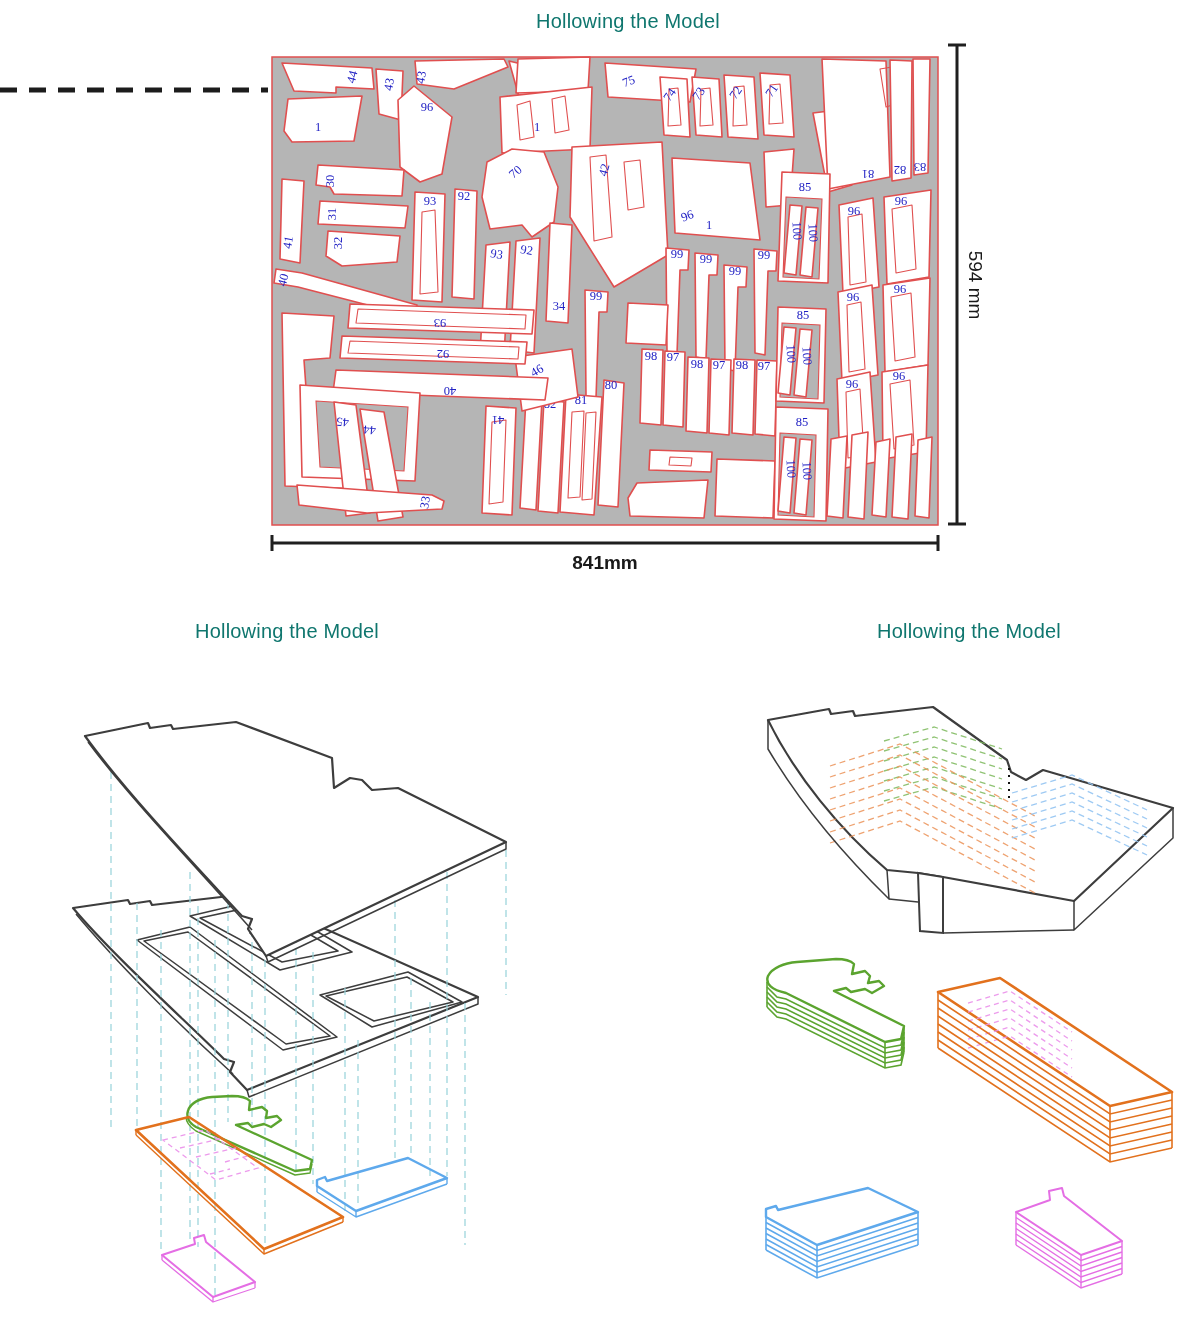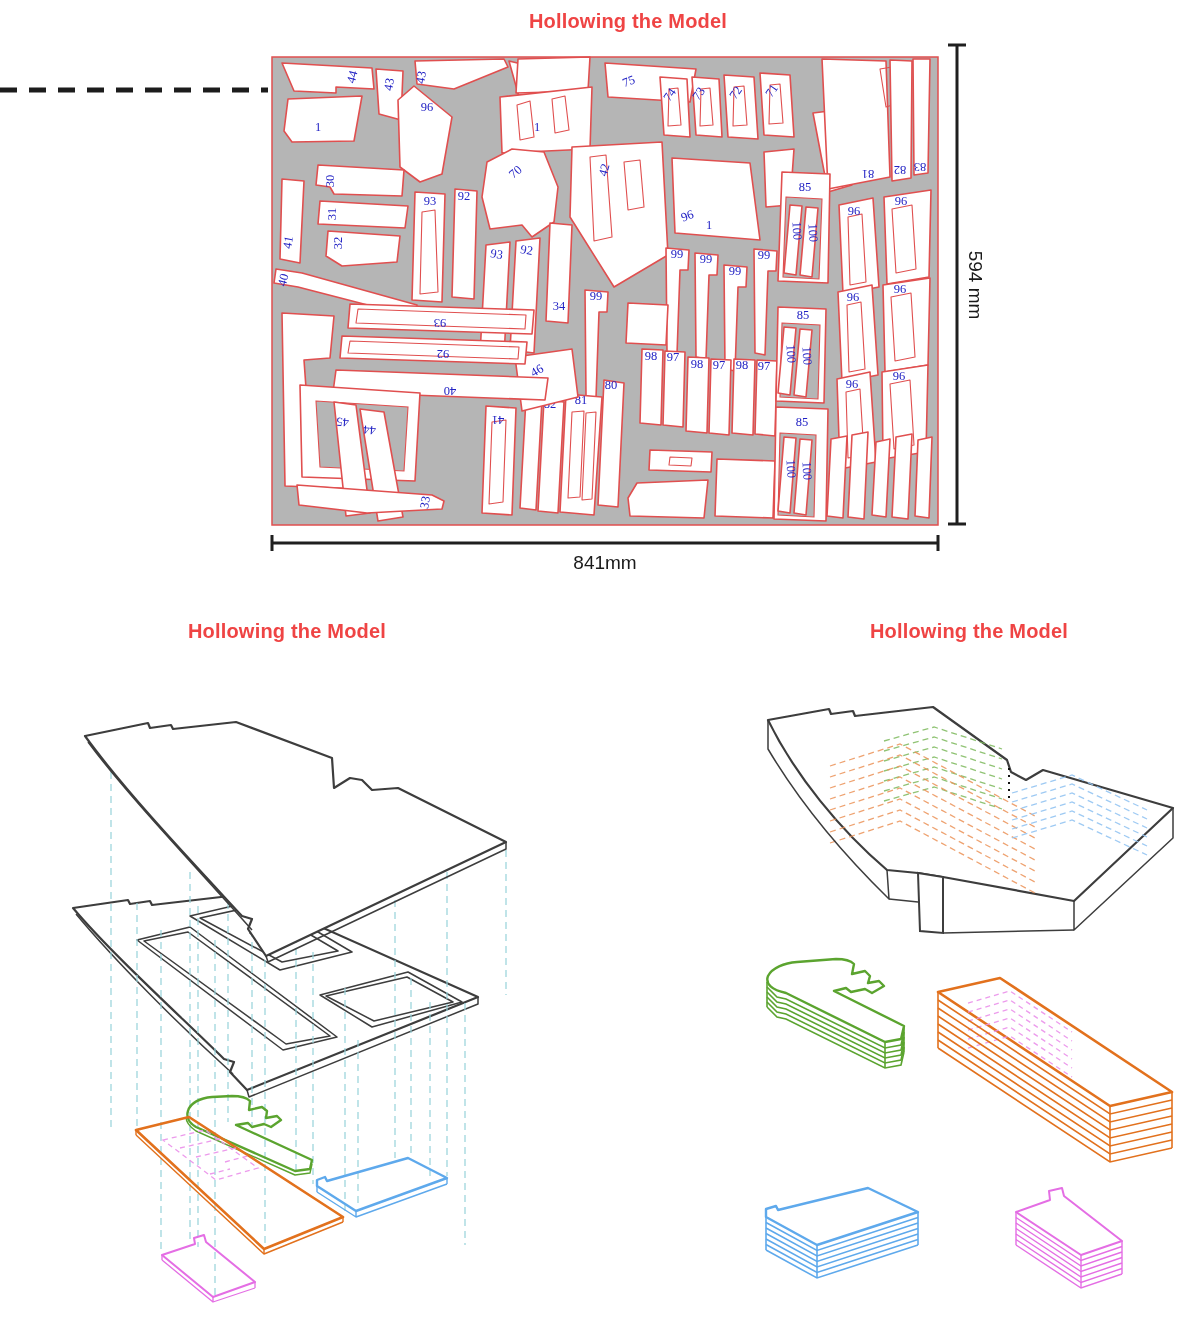--- a/index.html
+++ b/index.html
@@ -1,20 +1,20 @@
 <!DOCTYPE html>
 <html><head>
 <meta charset="utf-8">
 <style>
   html,body{margin:0;padding:0;background:#fff;}
   #page{position:relative;width:1200px;height:1343px;background:#fff;overflow:hidden;
         font-family:"Liberation Sans",sans-serif;}
   #scene{position:absolute;left:0;top:0;}
-  .title{position:absolute;transform:translateX(-50%);font-size:20px;font-weight:700;
-         color:#ef4444;white-space:nowrap;letter-spacing:.2px;}
+  .title{position:absolute;transform:translateX(-50%);font-size:20px;font-weight:400;
+         color:#0f766e;white-space:nowrap;letter-spacing:.2px;}
   .dimlabel{position:absolute;font-size:19px;font-weight:500;color:#1a1a1a;white-space:nowrap;}
   
   .sheet{fill:#b5b5b5;stroke:#e04f4f;stroke-width:1.5;}
   .piece{fill:#ffffff;stroke:#e04f4f;stroke-width:1.6;stroke-linejoin:round;}
   .inner{fill:none;stroke:#e04f4f;stroke-width:1.1;stroke-linejoin:round;}
   .hole{fill:#b5b5b5;stroke:#e04f4f;stroke-width:1.1;}
   .plabel{fill:#2222c4;font-family:"Liberation Serif",serif;font-size:12.5px;text-anchor:middle;}
   
   .dim{stroke:#1f1f1f;stroke-width:3;}
   .refdash{stroke:#1c1c1c;stroke-width:5;stroke-dasharray:17 12;}
@@ -390,14 +390,14 @@
           <line class="lam-magenta" x1="1081" y1="1255" x2="1081" y2="1288"></line>
           <line class="lam-magenta" x1="1122" y1="1241" x2="1122" y2="1274"></line>
         </g>
     </g>
   </svg>
 
   <div class="title" style="left:628px;top:10px;">Hollowing the Model</div>
   <div class="title" style="left:287px;top:620px;">Hollowing the Model</div>
   <div class="title" style="left:969px;top:620px;">Hollowing the Model</div>
   <div class="dimlabel" style="left:975px;top:285px;transform:translate(-50%,-50%) rotate(90deg);">594 mm</div>
-  <div class="dimlabel" style="left:605px;top:552px;transform:translateX(-50%);">841mm</div>
+  <div class="dimlabel" style="left:605px;top:552px;transform:translateX(-50%);font-weight:bold;">841mm</div>
 </div>
 
 </body></html>

